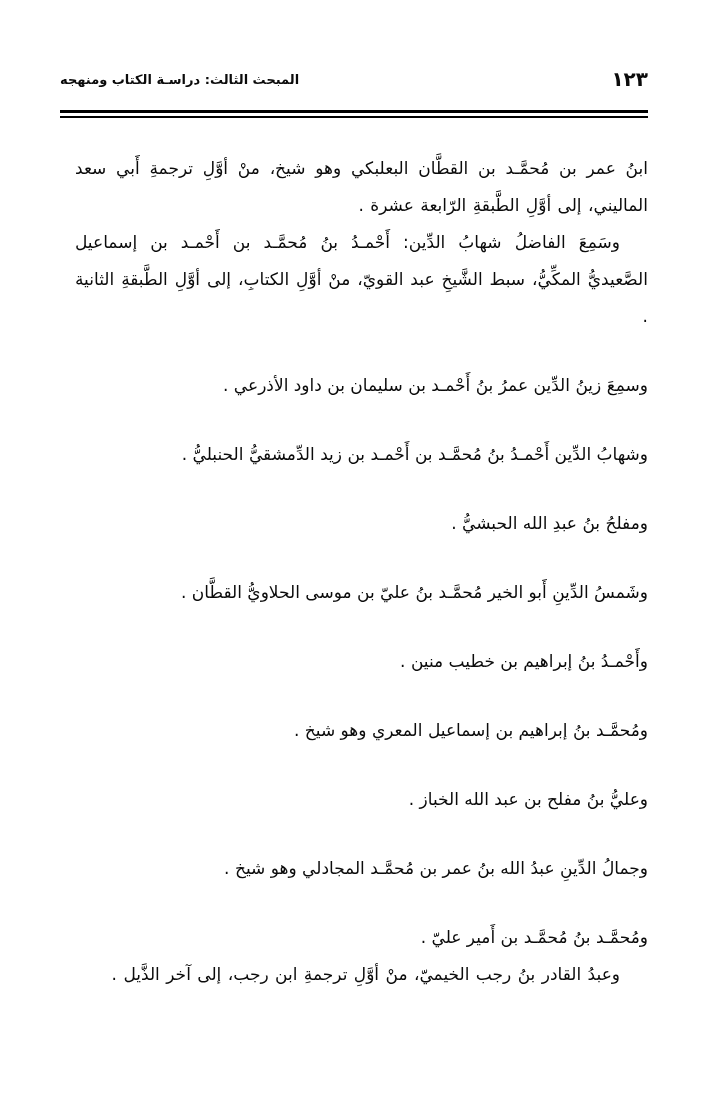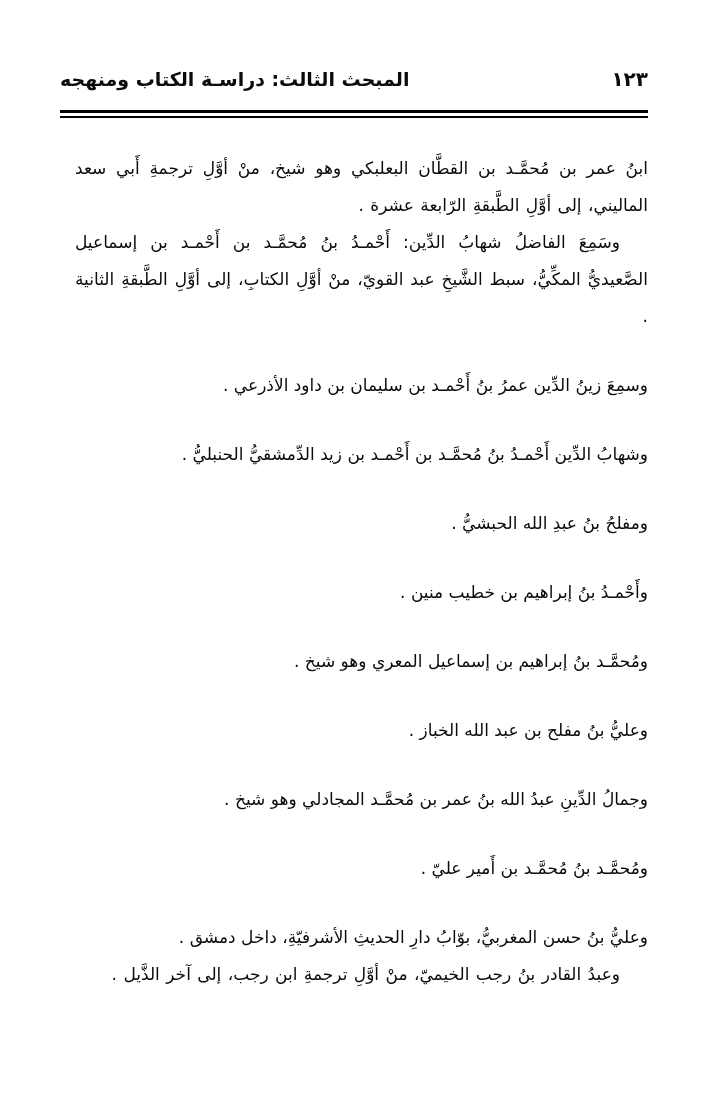--- a/index.html
+++ b/index.html
@@ -35,21 +35,21 @@
     direction: rtl;
   }
   .page-number {
     font-size: 20px;
     font-weight: bold;
     letter-spacing: 0.5px;
     line-height: 1;
     white-space: nowrap;
   }
   .header-title {
-    font-size: 19px;
+    font-size: 13px;
     font-weight: bold;
     white-space: nowrap;
     line-height: 1;
   }
 
   
   .rule-wrap {
     position: absolute;
     top: 110px;
     left: 60px;
@@ -118,24 +118,24 @@
   </div>
 
   <div class="body">
 
     <p class="para">ابنُ عمر بن مُحمَّـد بن القطَّان البعلبكي وهو شيخ، منْ أوَّلِ ترجمةِ أَبي سعد الماليني، إلى أوَّلِ الطَّبقةِ الرّابعة عشرة .</p>
     <p class="para indent">وسَمِعَ الفاضلُ شهابُ الدِّين: أَحْمـدُ بنُ مُحمَّـد بن أَحْمـد بن إسماعيل الصَّعيديُّ المكِّيُّ، سبط الشَّيخِ عبد القويّ، منْ أوَّلِ الكتابِ، إلى أوَّلِ الطَّبقةِ الثانية .</p>
 
     <div class="list-line">وسمِعَ زينُ الدِّين عمرُ بنُ أَحْمـد بن سليمان بن داود الأذرعي .</div>
     <div class="list-line">وشهابُ الدِّين أَحْمـدُ بنُ مُحمَّـد بن أَحْمـد بن زيد الدِّمشقيُّ الحنبليُّ .</div>
     <div class="list-line">ومفلحُ بنُ عبدِ الله الحبشيُّ .</div>
+    <div class="list-line">وشَمسُ الدِّينِ أَبو الخير مُحمَّـد بنُ عليّ بن موسى الحلاويُّ القطَّان .</div>
     <div class="list-line">وأَحْمـدُ بنُ إبراهيم بن خطيب منين .</div>
     <div class="list-line">ومُحمَّـد بنُ إبراهيم بن إسماعيل المعري وهو شيخ .</div>
     <div class="list-line">وعليُّ بنُ مفلح بن عبد الله الخباز .</div>
     <div class="list-line">وجمالُ الدِّينِ عبدُ الله بنُ عمر بن مُحمَّـد المجادلي وهو شيخ .</div>
     <div class="list-line">ومُحمَّـد بنُ مُحمَّـد بن أَمير عليّ .</div>
-    <div class="list-line">وعليُّ بنُ حسن المغربيُّ، بوّابُ دارِ الحديثِ الأشرفيّةِ، داخل دمشق .</div>
 
     <p class="para indent">وعبدُ القادر بنُ رجب الخيميّ، منْ أوَّلِ ترجمةِ ابن رجب، إلى آخر الذَّيل .</p>
 
   </div>
 
 </div>
 
 </body></html>

